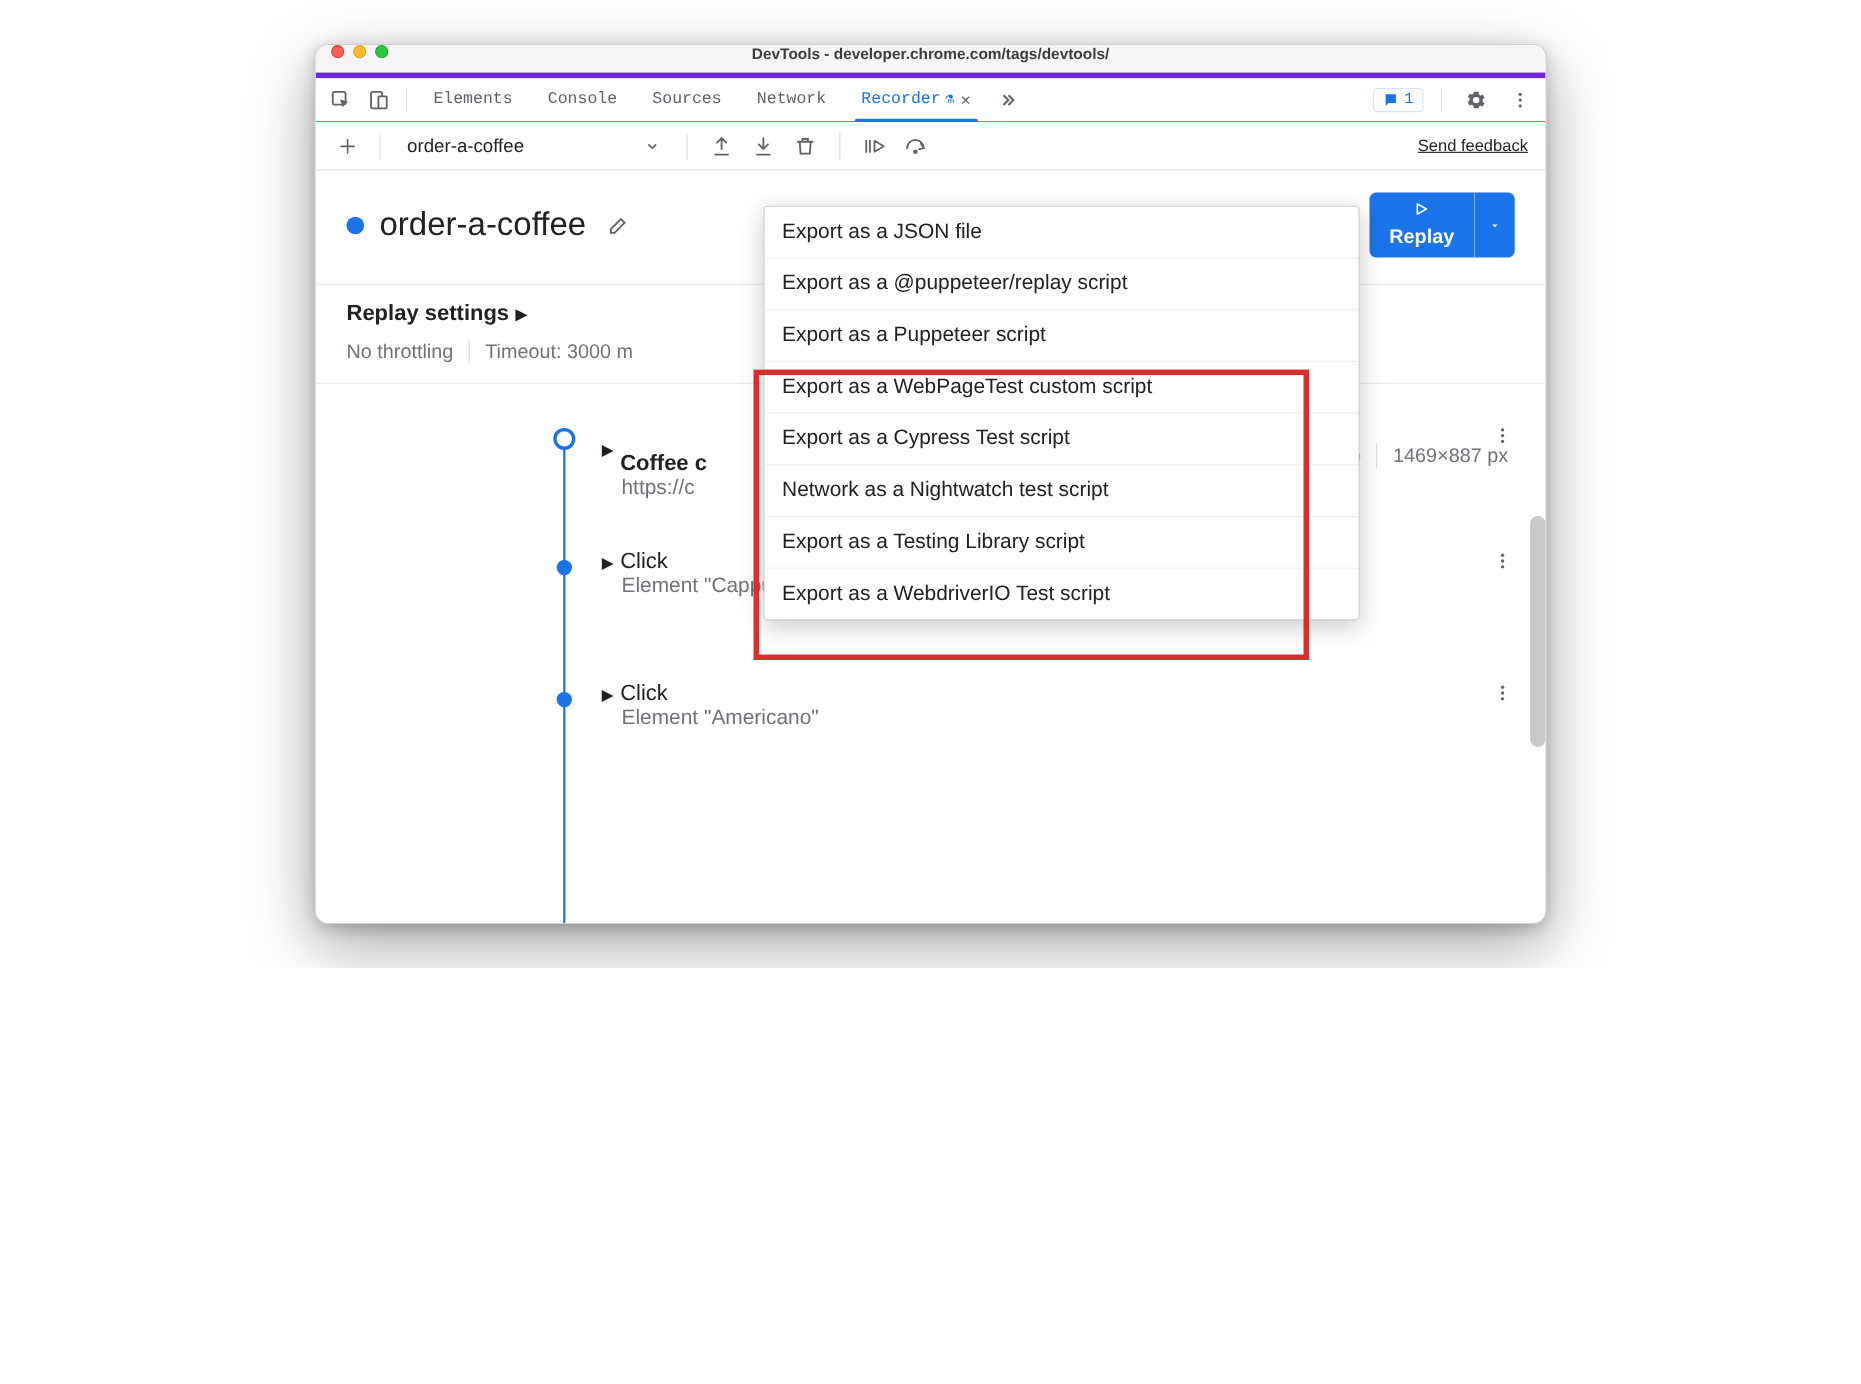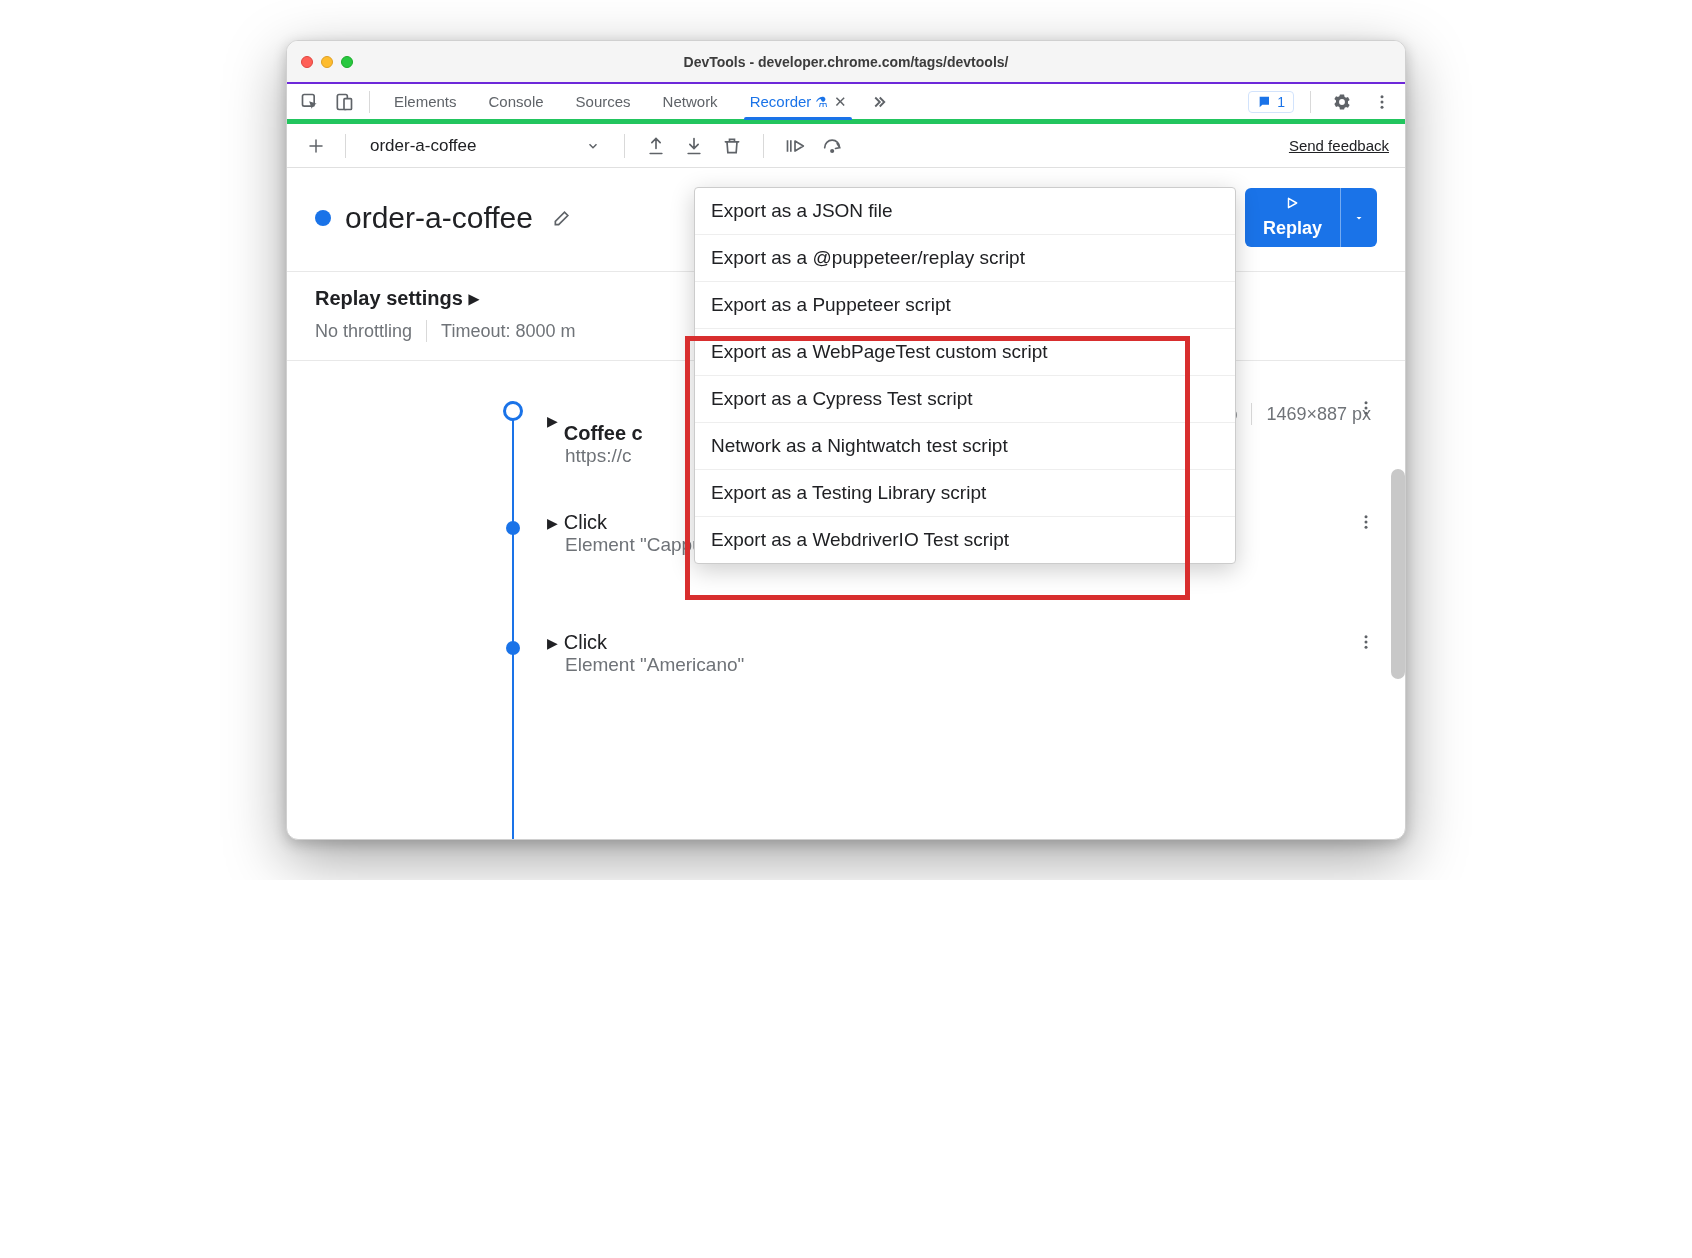--- a/index.html
+++ b/index.html
@@ -19,45 +19,45 @@
     background: #fff;
     box-shadow: 0 20px 60px rgba(0,0,0,.35), 0 4px 14px rgba(0,0,0,.2);
     overflow: hidden;
     border: 1px solid #d0d0d0;
     display: flex;
     flex-direction: column;
     position: relative;
   }
   
   .titlebar {
-    height: 43px;
+    height: 30px;
     background: #f5f5f5;
-    border-bottom: 2px solid #6d28d9;
+    border-bottom: 5px solid #6d28d9;
     display: flex;
-    align-items: center;
     position: relative;
   }
   .traffic { display: flex; gap: 8px; margin-left: 14px; }
   .traffic span { width: 12px; height: 12px; border-radius: 50%; display: inline-block; }
   .t-red{background:#ff5f57;border:1px solid #e0443e;}
   .t-yel{background:#febc2e;border:1px solid #dfa023;}
   .t-grn{background:#28c840;border:1px solid #1aab29;}
   .titlebar-title {
     position: absolute; left:0; right:0; text-align:center;
     font-weight:700; font-size:14px; color:#3c3c3c;
   }
 
   
   .tabs {
     height: 40px;
     display:flex; align-items:center;
     padding: 0 8px;
-    border-bottom: 5px solid #22c55e;
+    border-bottom: 1px solid #22c55e;
     background:#fff;
     gap: 4px;
+    font-family: Liberation Mono, monospace;
   }
   .tool-ic {
     width:30px; height:30px; display:inline-flex; align-items:center; justify-content:center;
     color:#5f6368; border-radius:4px;
   }
   .tabs-divider { width:1px; height:22px; background:#d9d9d9; margin:0 6px; }
   .tab {
     padding: 0 14px; height:100%; display:flex; align-items:center;
     font-size:15px; color:#5f6368; position:relative;
   }
@@ -318,21 +318,21 @@
   </div>
 
   <div class="settings">
     <h3>
       <span>Replay settings</span>
       <span>▸</span>
     </h3>
     <div class="settings-meta">
       <span>No throttling</span>
       <span class="vdiv"></span>
-      <span>Timeout: 8000 m</span>
+      <span>Timeout: 3000 m</span>
     </div>
   </div>
 
   <div class="env-label">nment</div>
   <div class="env-meta">
     <span>p</span>
     <span class="vdiv"></span>
     <span>1469×887 px</span>
   </div>
 

